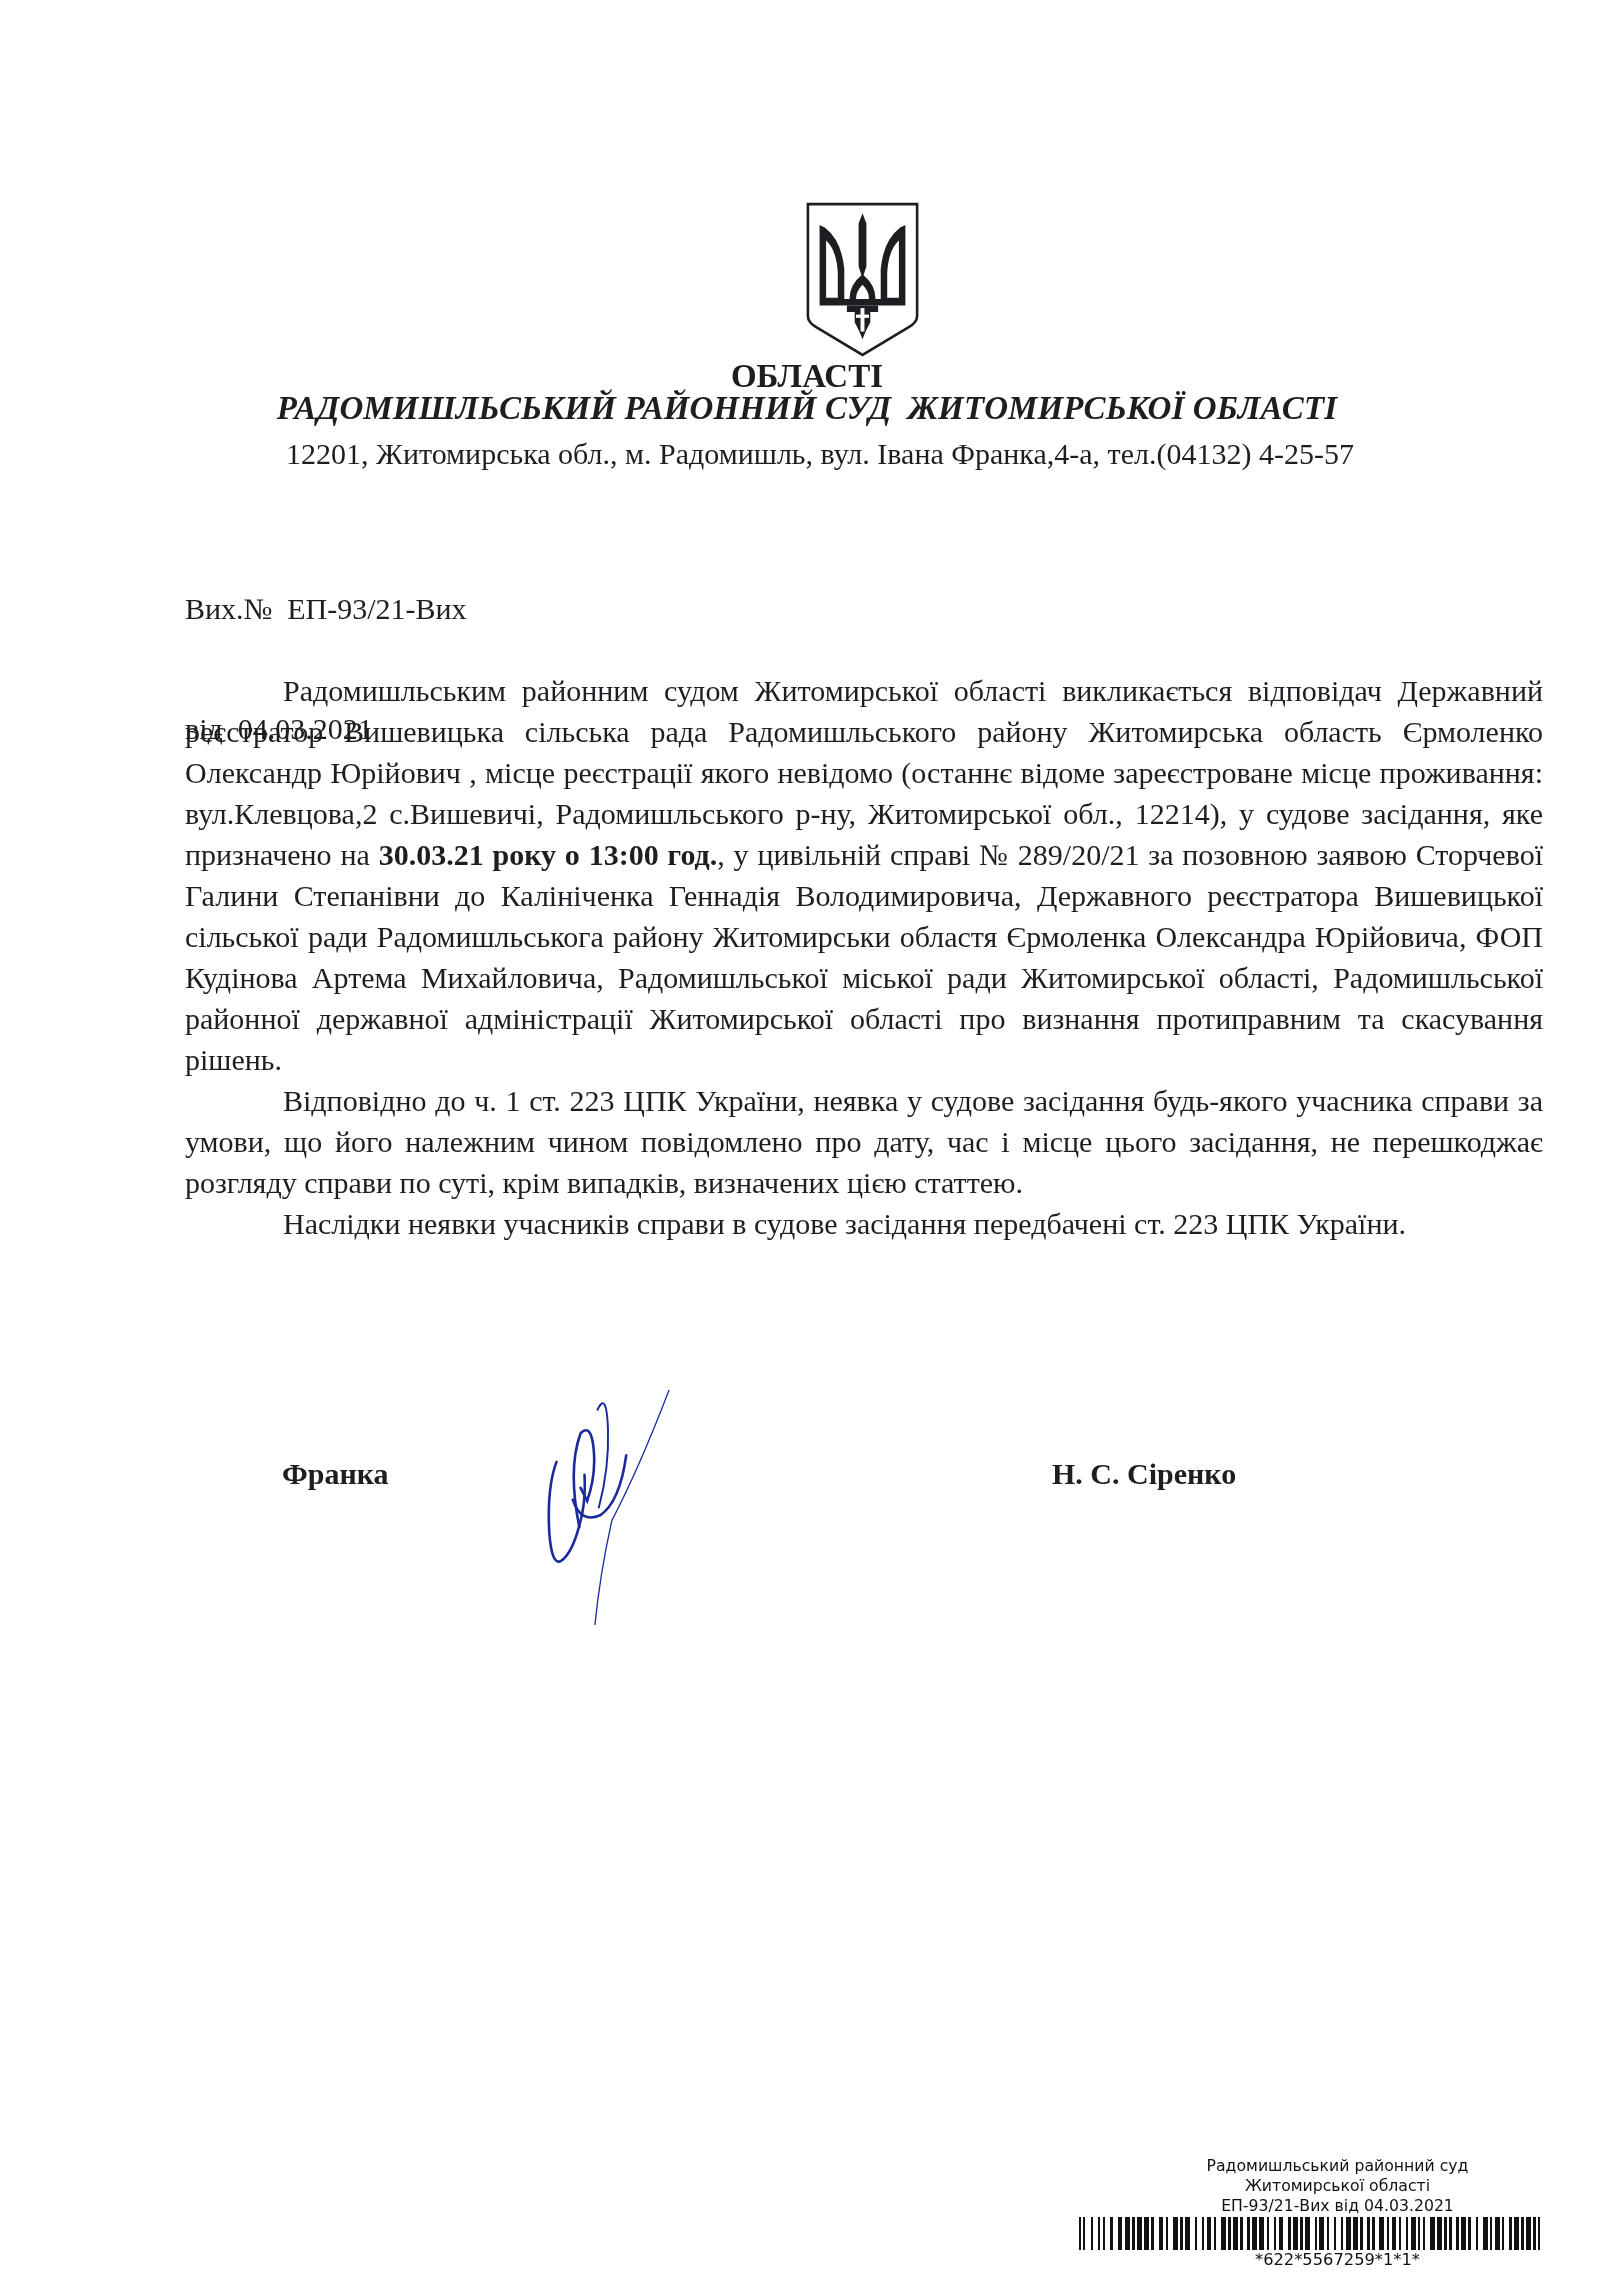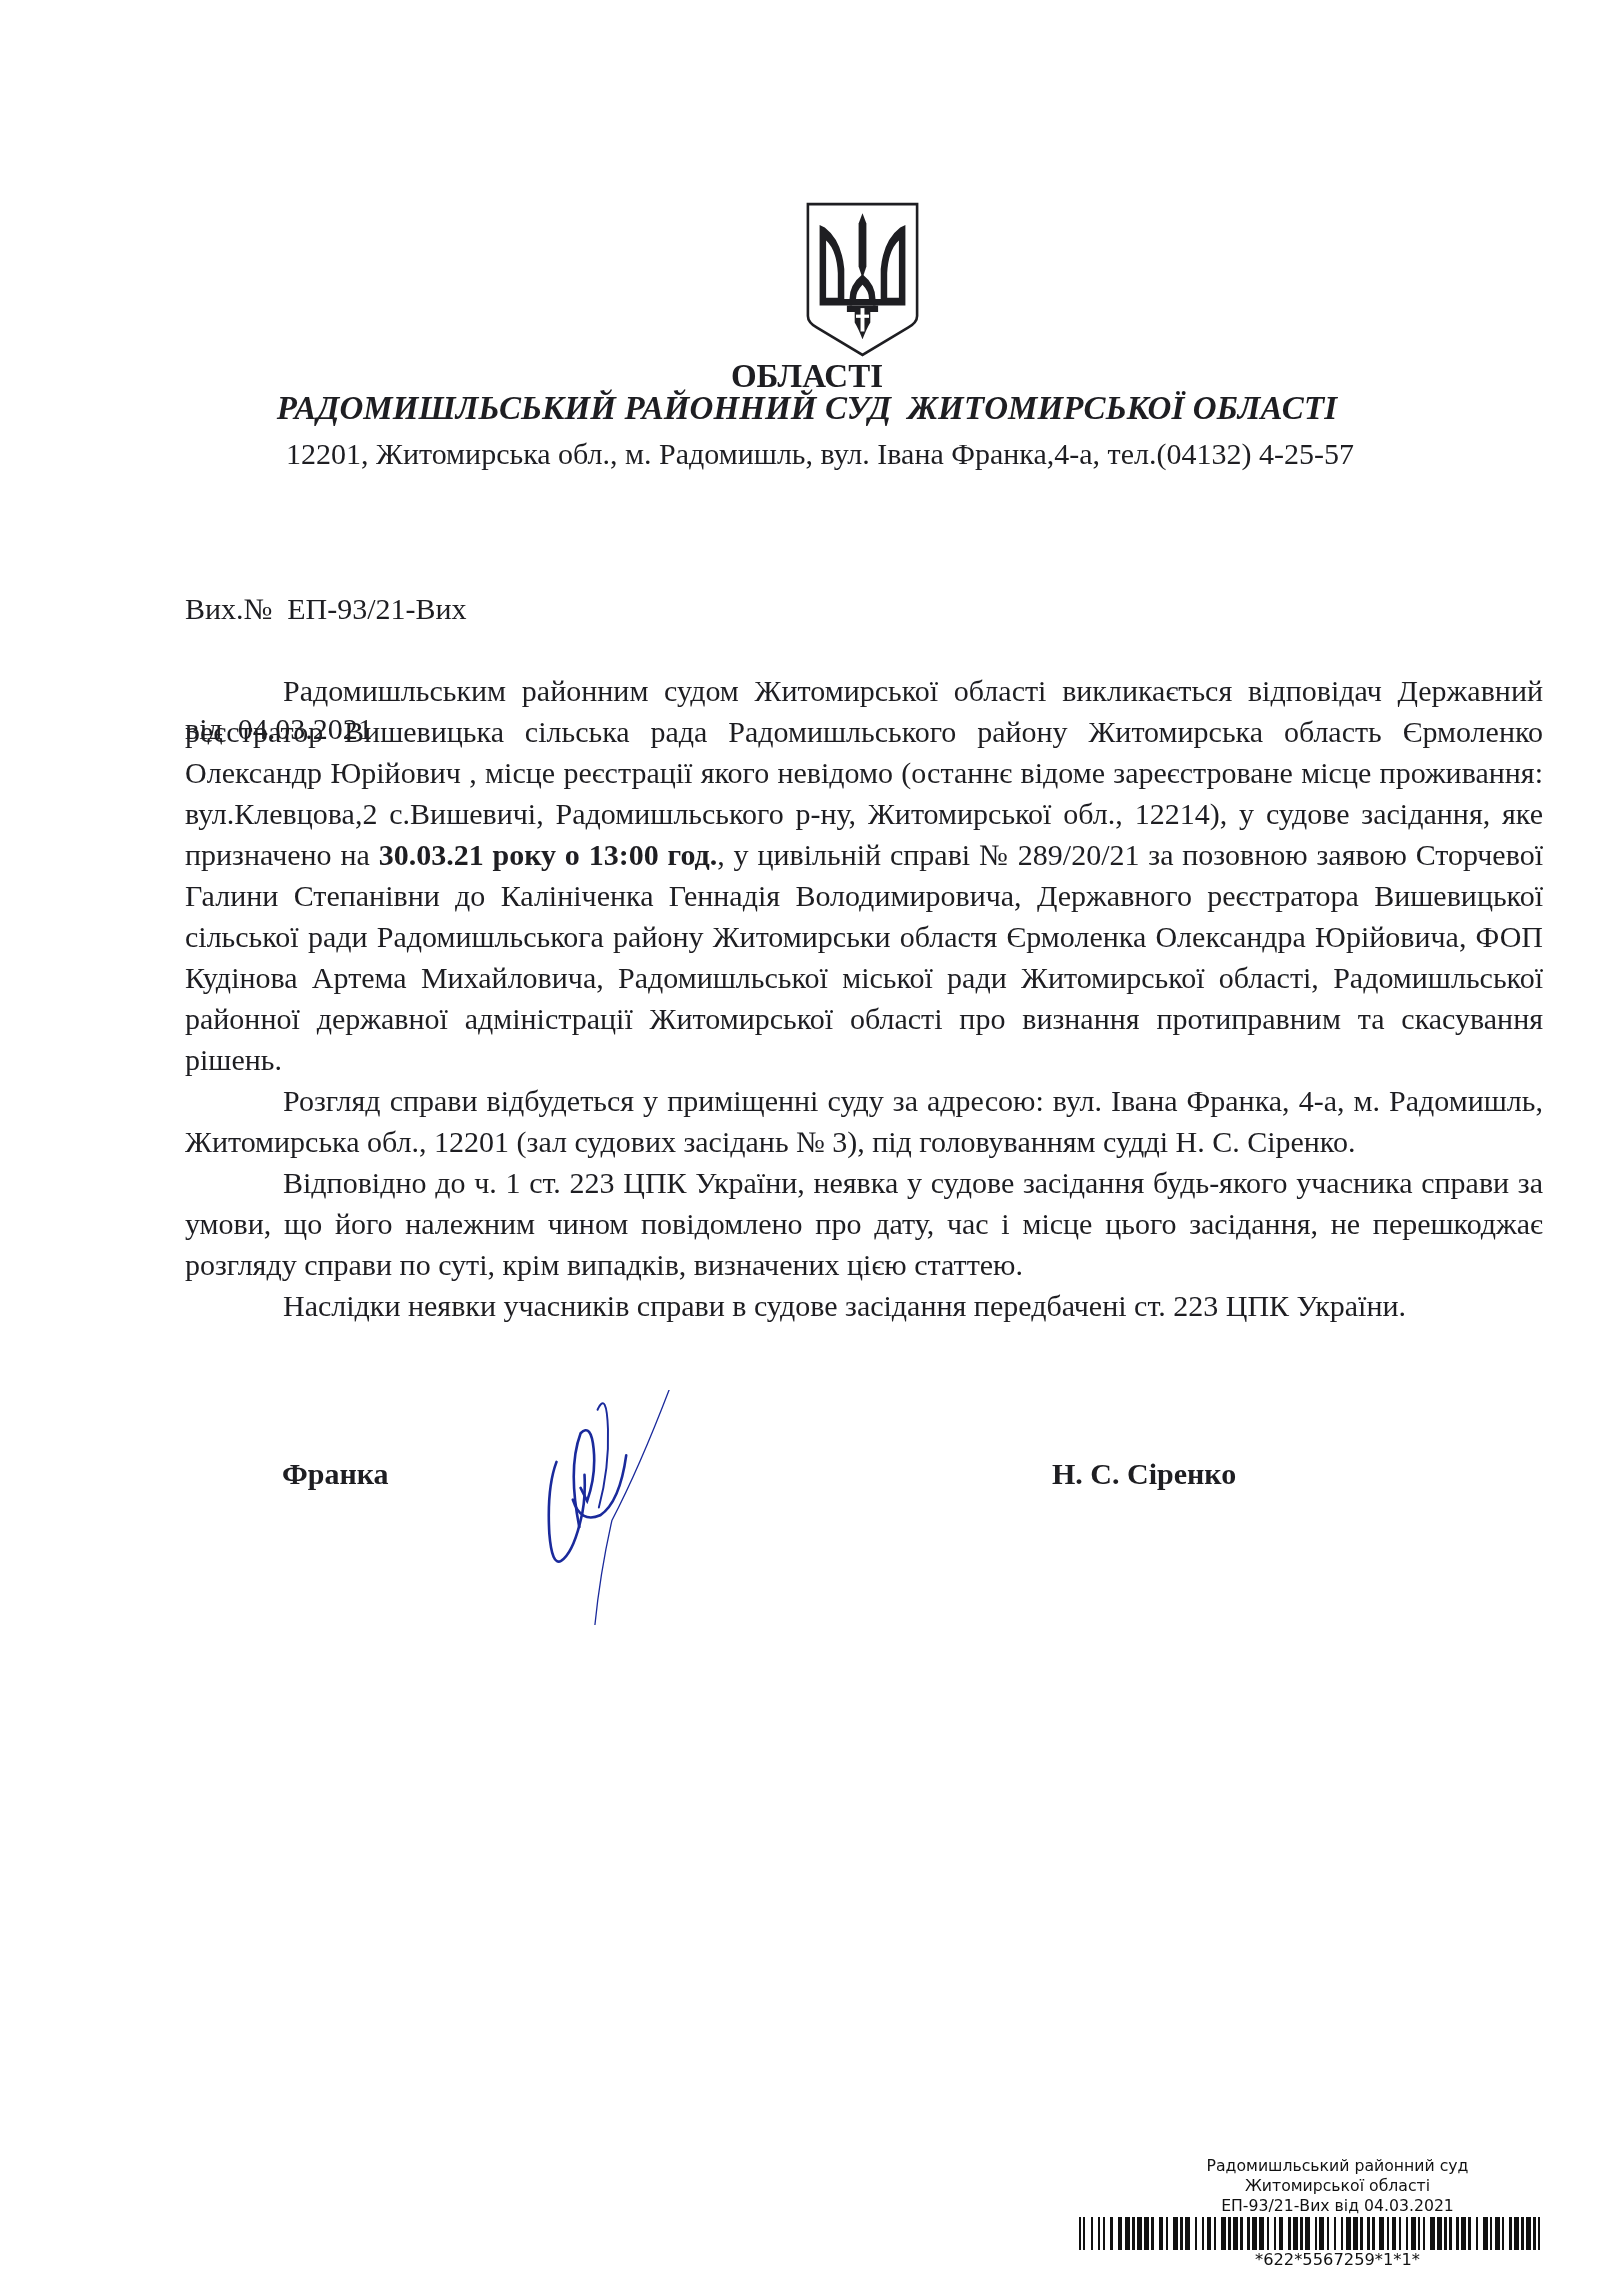--- a/index.html
+++ b/index.html
@@ -86,21 +86,20 @@
 <div class="abs center-line court" style="white-space:pre;font-style:italic;">РАДОМИШЛЬСЬКИЙ РАЙОННИЙ СУД  ЖИТОМИРСЬКОЇ ОБЛАСТІ</div>
 <div class="abs center-line address">12201, Житомирська обл., м. Радомишль, вул. Івана Франка,4-а, тел.(04132) 4-25-57</div>
 
 <div class="abs outref">
   <div><span>Вих.№</span>  <span>ЕП-93/21-Вих</span></div>
   <div><span>від</span>  <span>04.03.2021</span></div>
 </div>
 
 <div class="abs body-text">
   <p><span>Радомишльським районним судом Житомирської області викликається відповідач Державний реєстратор Вишевицька сільська рада Радомишльського району Житомирська область Єрмоленко Олександр Юрійович , місце реєстрації якого невідомо (останнє відоме зареєстроване місце проживання: вул.Клевцова,2 с.Вишевичі, Радомишльського р-ну, Житомирської обл., 12214), у судове засідання, яке призначено на </span><b>30.03.21 року о 13:00 год.</b><span>, у цивільній справі № 289/20/21 за позовною заявою Сторчевої Галини Степанівни до Калініченка Геннадія Володимировича, Державного реєстратора Вишевицької сільської ради Радомишльськога району Житомирськи областя Єрмоленка Олександра Юрійовича, ФОП Кудінова Артема Михайловича, Радомишльської міської ради Житомирської області, Радомишльської районної державної адміністрації Житомирської області про визнання протиправним та скасування рішень.</span></p>
-  <p>Розгляд справи відбудеться у приміщенні суду за адресою: вул. Івана Франка, 4-а, м. Радомишль, Житомирська обл., 12201 (зал судових засідань № 3), під головуванням судді  Н. С. Сіренко.</p>
   <p>Відповідно до ч. 1 ст. 223 ЦПК України, неявка у судове засідання будь-якого учасника справи за умови, що його належним чином повідомлено про дату, час і місце цього засідання, не перешкоджає розгляду справи по суті, крім випадків, визначених цією статтею.</p>
   <p>Наслідки неявки учасників справи в судове засідання передбачені ст. 223 ЦПК України.</p>
 </div>
 
 <div class="abs sig-label">Франка</div>
 
 <div class="abs signature">
   <svg viewBox="0 0 330 360" width="215" height="235">
     <g fill="none" stroke="#1a2a9c" stroke-linecap="round">
       <path d="M33 110 Q18 150 22 220 Q26 270 40 262 Q58 250 70 200 Q78 170 76 130" stroke-width="4"></path>

